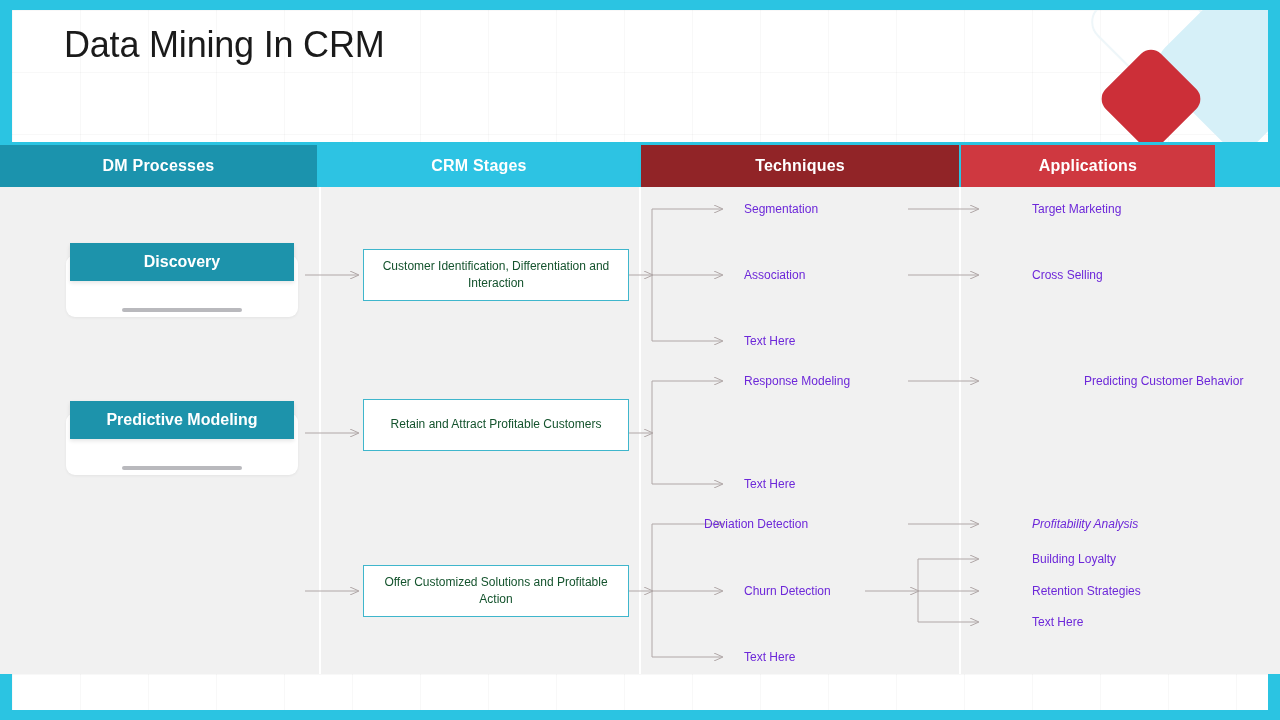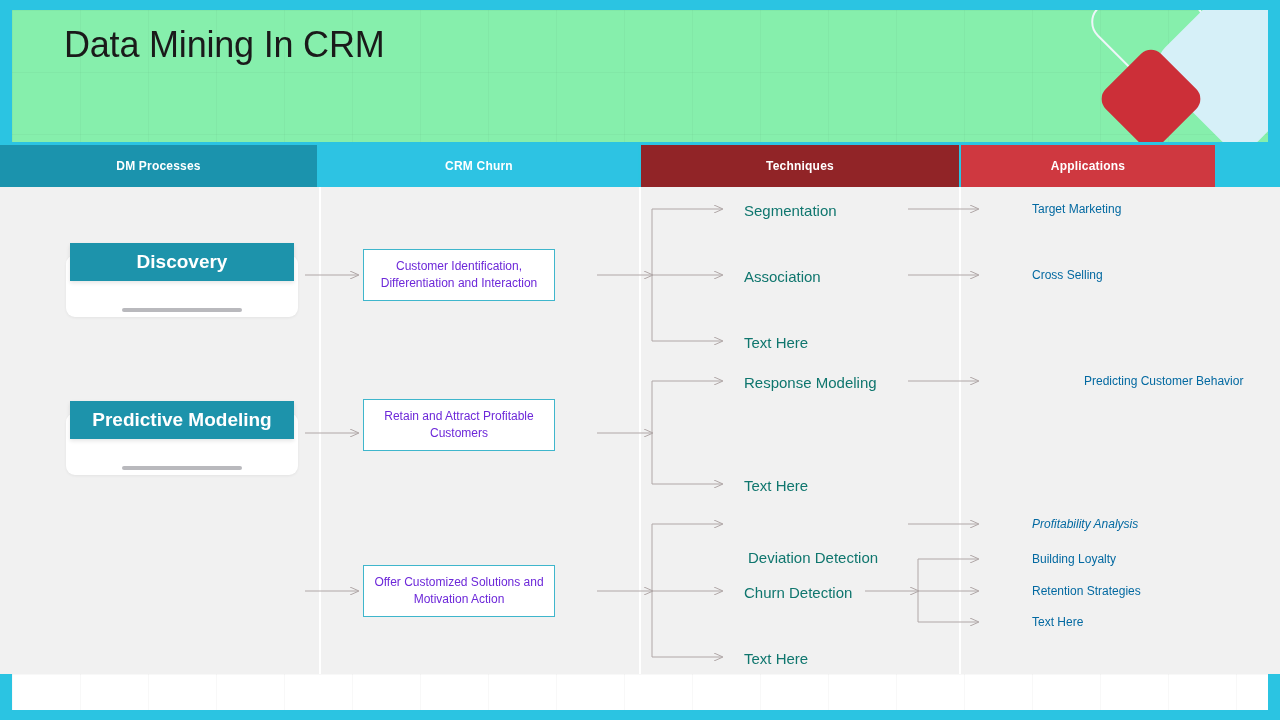--- a/index.html
+++ b/index.html
@@ -13,21 +13,21 @@
     position: relative;
     width: 1280px; height: 720px;
     background: #2bc4e2;
   }
 
   
   .title-band {
     position: absolute;
     left: 12px; top: 10px;
     width: 1256px; height: 132px;
-    background: #86efac;
+    background: #ffffff;
     overflow: hidden;
   }
   .grid-overlay {
     position: absolute; inset: 0;
     background-image:
       linear-gradient(to right, rgba(0,0,0,0.028) 1px, transparent 1px),
       linear-gradient(to bottom, rgba(0,0,0,0.028) 1px, transparent 1px);
     background-size: 68px 62px;
     pointer-events: none;
   }
@@ -67,21 +67,21 @@
 
   
   .headers {
     position: absolute;
     left: 0; top: 145px;
     width: 1280px; height: 42px;
   }
   .col-head {
     position: absolute; top: 0; height: 42px;
     display: flex; align-items: center; justify-content: center;
-    color: #ffffff; font-size: 12px; font-weight: bold;
+    color: #ffffff; font-size: 16px; font-weight: bold;
     letter-spacing: 0.2px;
   }
   .ch-0 { left: 0px;   width: 317px; background: #1b93ad; }
   .ch-1 { left: 320px; width: 318px; background: #2dc3e3; }
   .ch-2 { left: 641px; width: 318px; background: #912427; }
   .ch-3 { left: 961px; width: 254px; background: #cf3840; }
 
   
   .canvas {
     position: absolute;
@@ -117,54 +117,54 @@
     width: 120px; height: 4px;
     background: #b9b9bd;
     border-radius: 2px;
   }
   .proc-box {
     position: absolute;
     left: 4px; top: -12px;
     width: 224px; height: 38px;
     background: #1d93ab;
     display: flex; align-items: center; justify-content: center;
-    color: #ffffff; font-size: 19px; font-weight: bold;
+    color: #ffffff; font-size: 16px; font-weight: bold;
     box-shadow: 0 2px 4px rgba(0,0,0,0.10);
   }
   .pw-0 { left: 66px; top: 68px; }
   .pw-1 { left: 66px; top: 226px; }
   .pw-2 { left: 66px; top: 384px; }
 
   
   .stage-box {
     position: absolute;
-    width: 192px; height: 52px;
+    width: 266px; height: 52px;
     background: #ffffff;
     border: 1px solid #3fb6cc;
     display: flex; align-items: center; justify-content: center;
     text-align: center;
-    color: #6d28d9; font-size: 12px;
+    color: #14532d; font-size: 12px;
     padding: 0 8px;
     line-height: 1.45;
   }
   .sb-0 { left: 363px; top: 62px; }
   .sb-1 { left: 363px; top: 212px; }
   .sb-2 { left: 363px; top: 378px; }
 
   
   .tech-label {
     position: absolute;
-    font-size: 15px;
-    color: #0f766e;
+    font-size: 12px;
+    color: #6d28d9;
     white-space: nowrap;
   }
   .app-label {
     position: absolute;
     font-size: 12px;
-    color: #0369a1;
+    color: #6d28d9;
     white-space: nowrap;
   }
 
   
   .connectors {
     position: absolute; left: 0; top: 0;
     width: 1280px; height: 487px;
     pointer-events: none;
   }
 </style>
@@ -176,21 +176,21 @@
   <div class="title-band">
     <div class="grid-overlay"></div>
     <div class="deco deco-outline"></div>
     <div class="deco deco-blue"></div>
     <div class="deco deco-red"></div>
     <div class="page-title">Data Mining In CRM</div>
   </div>
 
   <div class="headers">
     <div class="col-head ch-0">DM Processes</div>
-    <div class="col-head ch-1">CRM Churn</div>
+    <div class="col-head ch-1">CRM Stages</div>
     <div class="col-head ch-2">Techniques</div>
     <div class="col-head ch-3">Applications</div>
   </div>
 
   <div class="canvas">
 
     <div class="vline vl-1"></div>
     <div class="vline vl-2"></div>
     <div class="vline vl-3"></div>
 
@@ -236,28 +236,28 @@
       <div class="proc-accent"></div>
       <div class="proc-box">Discovery</div>
     </div>
     <div class="proc-wrap pw-1">
       <div class="proc-accent"></div>
       <div class="proc-box">Predictive Modeling</div>
     </div>
 
     <div class="stage-box sb-0">Customer Identification, Differentiation and Interaction</div>
     <div class="stage-box sb-1">Retain and  Attract Profitable Customers</div>
-    <div class="stage-box sb-2">Offer Customized Solutions and Motivation Action</div>
+    <div class="stage-box sb-2">Offer Customized Solutions and Profitable Action</div>
 
     <div class="tech-label" style="left:744px; top:15px;">Segmentation</div>
     <div class="tech-label" style="left:744px; top:81px;">Association</div>
     <div class="tech-label" style="left:744px; top:147px;">Text Here</div>
     <div class="tech-label" style="left:744px; top:187px;">Response Modeling</div>
     <div class="tech-label" style="left:744px; top:290px;">Text Here</div>
-    <div class="tech-label" style="left:748px; top:330px;margin-top:32px;">Deviation Detection</div>
+    <div class="tech-label" style="left:704px; top:330px;">Deviation Detection</div>
     <div class="tech-label" style="left:744px; top:397px;">Churn Detection</div>
     <div class="tech-label" style="left:744px; top:463px;">Text Here</div>
 
     <div class="app-label" style="left:1032px; top:15px;">Target Marketing</div>
     <div class="app-label" style="left:1032px; top:81px;">Cross Selling</div>
     <div class="app-label" style="left:1084px; top:187px;">Predicting Customer Behavior</div>
     <div class="app-label" style="left:1032px; top:330px;font-style:italic;">Profitability Analysis</div>
     <div class="app-label" style="left:1032px; top:365px;">Building Loyalty</div>
     <div class="app-label" style="left:1032px; top:397px;">Retention Strategies</div>
     <div class="app-label" style="left:1032px; top:428px;">Text Here</div>

